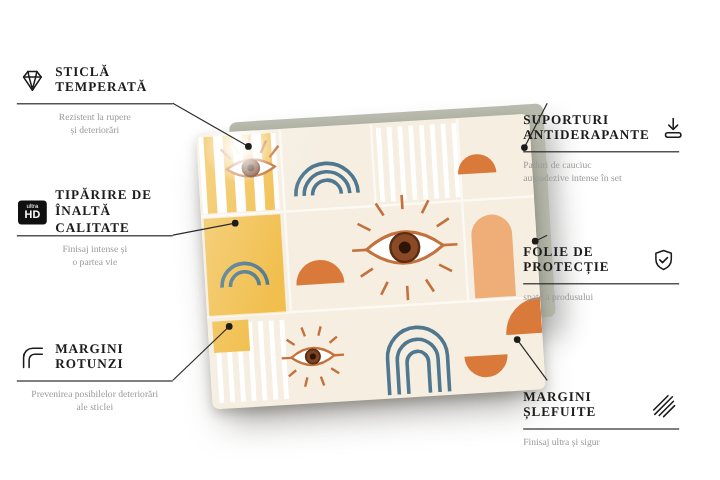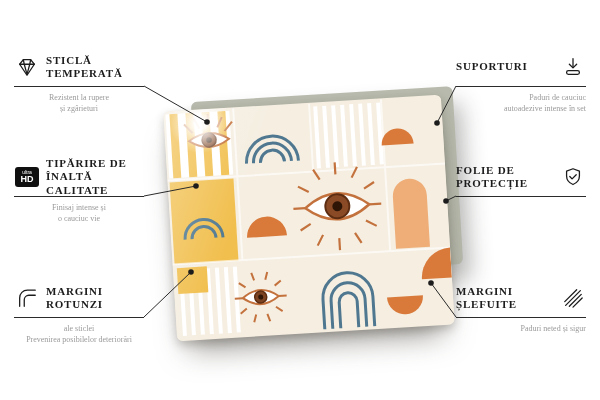--- a/index.html
+++ b/index.html
@@ -25,37 +25,37 @@
     background:
       radial-gradient(circle at 13% 6%, rgba(255,255,255,.95) 0 6px, rgba(255,255,255,0) 30px),
       linear-gradient(112deg, rgba(255,255,255,.35) 0%, rgba(255,255,255,0) 30%);
   }
   .panel svg{display:block;width:100%;height:100%;}
   
   .overlay{position:absolute;left:0;top:0;pointer-events:none;}
   
   .callout{position:absolute;width:130px;}
   .callout.cl{left:14px;}
-  .callout.cr{left:456px;}
+  .callout.cr{left:436px;margin-top:40px;}
   .head{
     display:flex;align-items:center;gap:6px;height:38px;
     border-bottom:1px solid #2b2b2b;
   }
   .title{flex:1;text-align:left;color:#1c1c1c;font-weight:bold;
     font-size:11px;letter-spacing:.8px;line-height:1.2;text-transform:uppercase;}
   .ico{width:26px;display:flex;align-items:center;justify-content:center;flex:0 0 auto;}
   .ico svg{stroke:#1c1c1c;fill:none;stroke-width:1.4;stroke-linecap:round;stroke-linejoin:round;}
   .hd{background:#101010;color:#fff;border-radius:3px;width:24px;height:20px;
     display:flex;flex-direction:column;align-items:center;justify-content:center;
     font-family:"Liberation Sans",sans-serif;}
   .hd .t{font-size:5px;line-height:5px;}
   .hd .b{font-size:9px;font-weight:bold;line-height:9px;}
   .desc{margin-top:6px;font-size:8px;color:#9a9a9a;line-height:1.35;}
   .cl .desc{text-align:center;}
-  .cr .desc{text-align:right;}
+  .cr .desc{}
 </style>
 </head>
 <body>
 
 <div class="backing"></div>
 
 <div class="panel">
   <svg viewBox="0 0 278 228">
     <rect width="278" height="228" fill="#f5eee1"></rect>
 
@@ -152,66 +152,67 @@
           <path d="M4 9h16M9 9l3 11 3-11M8 4l1 5M16 4l-1 5"></path>
       </svg>
     </span>
     <div class="title">
       <div>STICLĂ</div>
       <div>TEMPERATĂ</div>
     </div>
   </div>
   <div class="desc">
     <div>Rezistent la rupere</div>
-    <div>și zgârieturi</div>
+    <div>și deteriorări</div>
   </div>
 </div>
 
 <div class="callout cl" style="top:158px">
   <div class="head">
     <span class="ico">
       <span class="hd">
         <span class="t">ultra</span>
         <span class="b">HD</span>
       </span>
     </span>
     <div class="title">
       <div>TIPĂRIRE DE</div>
       <div>ÎNALTĂ CALITATE</div>
     </div>
   </div>
   <div class="desc">
     <div>Finisaj intense și</div>
-    <div>o cauciuc vie</div>
+    <div>o partea vie</div>
   </div>
 </div>
 
 <div class="callout cl" style="top:279px">
   <div class="head">
     <span class="ico">
       <svg width="22" height="22" viewBox="0 0 24 24">
         <path d="M4 21v-9C4 7 7.6 3.5 12.5 3.5H21"></path>
           <path d="M9 21v-7a5 5 0 0 1 5-5h7"></path>
       </svg>
     </span>
     <div class="title">
       <div>MARGINI</div>
       <div>ROTUNZI</div>
     </div>
   </div>
   <div class="desc">
+    <div>Prevenirea posibilelor deteriorări</div>
     <div>ale sticlei</div>
-    <div>Prevenirea posibilelor deteriorări</div>
   </div>
 </div>
 
 <div class="callout cr" style="top:48px">
   <div class="head">
     <div class="title">
       <div>SUPORTURI</div>
+      <div>ANTIDERAPANTE</div>
     </div>
     <span class="ico">
       <svg width="22" height="22" viewBox="0 0 24 24">
         <path d="M12 3v9"></path>
           <path d="M8 9l4 4 4-4"></path>
           <rect x="5" y="16" width="14" height="4" rx="2"></rect>
       </svg>
     </span>
   </div>
   <div class="desc">
@@ -227,32 +228,33 @@
       <div>PROTECȚIE</div>
     </div>
     <span class="ico">
       <svg width="22" height="22" viewBox="0 0 24 24">
         <path d="M12 3l7 2.5V11c0 4.6-3 7.6-7 9.2-4-1.6-7-4.6-7-9.2V5.5z"></path>
         <path d="M8.5 11.5l2.5 2.5 4.5-4.5"></path>
       </svg>
     </span>
   </div>
   <div class="desc">
+    <div>spate a produsului</div>
   </div>
 </div>
 
 <div class="callout cr" style="top:279px">
   <div class="head">
     <div class="title">
       <div>MARGINI</div>
       <div>ȘLEFUITE</div>
     </div>
     <span class="ico">
       <svg width="22" height="22" viewBox="0 0 24 24">
         <path d="M4 20L20 4M8 21L21 8M12 22L22 12M3 16L16 3"></path>
       </svg>
     </span>
   </div>
   <div class="desc">
-    <div>Paduri neted și sigur</div>
+    <div>Finisaj ultra și sigur</div>
     <div></div>
   </div>
 </div>
 
 </body></html>

